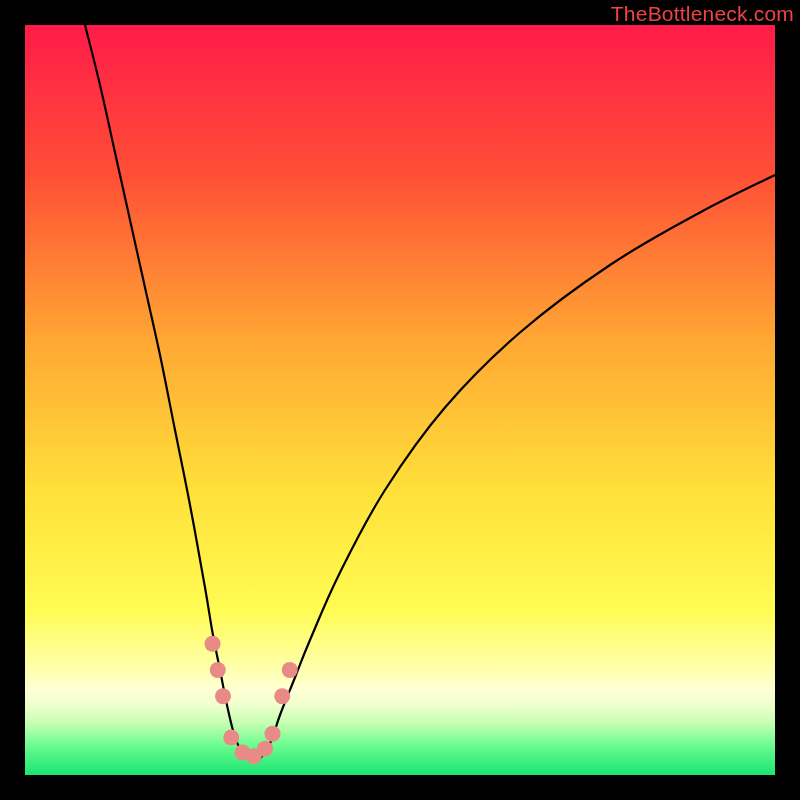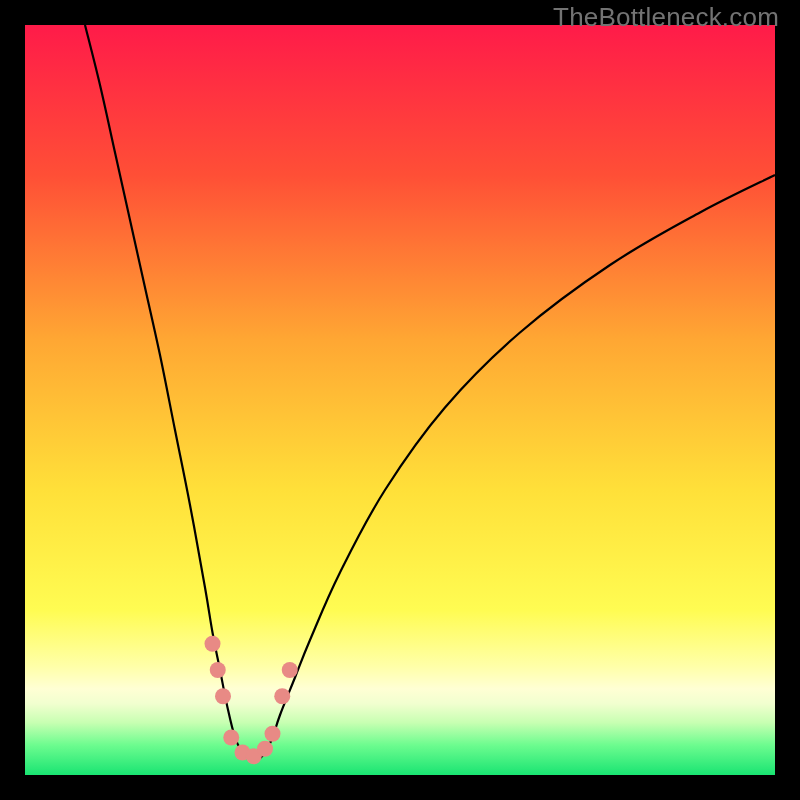--- a/index.html
+++ b/index.html
@@ -39,23 +39,23 @@
     stroke: #000;
     stroke-width: 2.2;
   }
   .dot {
     fill: #e88a85;
     stroke: none;
   }
   .watermark {
     position: absolute;
     top: 2px;
-    right: 21px;
-    color: #737373;
-    font-size: 26px;
+    right: 6px;
+    color: #ef4444;
+    font-size: 21px;
     letter-spacing: 0.2px;
     font-weight: 400;
     white-space: nowrap;
   }
 </style>
 </head>
 <body>
 
 <div class="frame">
   <svg class="gradient" viewBox="0 0 750 750" preserveAspectRatio="none">

